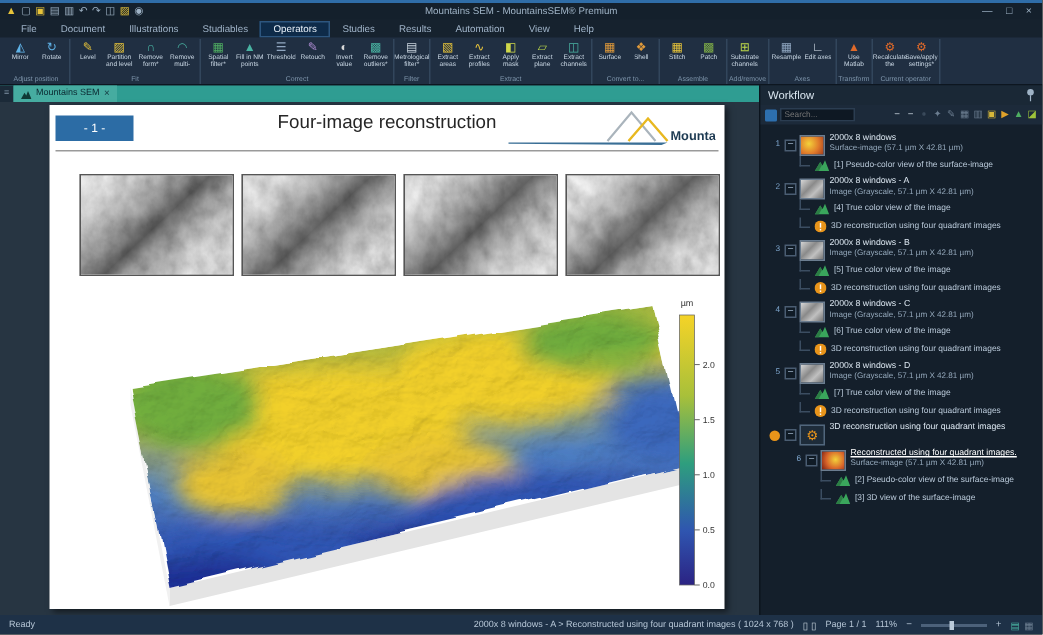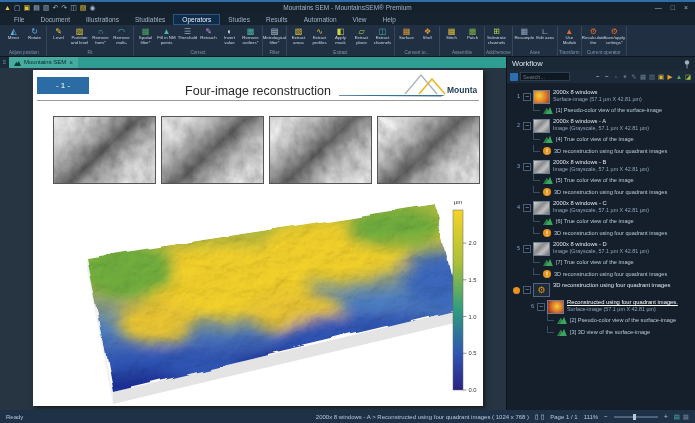--- a/index.html
+++ b/index.html
@@ -40,21 +40,21 @@
   .doctab { height:11px; background:#46aca0; color:#0a2830; font-size:6px; line-height:11px;
             padding:0 5px; display:flex; align-items:center; gap:3px; }
   .doctab .dt-close { color:#143a40; font-size:6.5px; }
 
   
   .viewport { position:absolute; top:68px; left:0; width:506px; height:342px; background:#273542; }
   .page { position:absolute; left:33px; top:2px; width:450px; height:336px; background:#ffffff;
           box-shadow:2px 2px 4px rgba(0,0,0,.5); }
   .page-badge { position:absolute; left:4px; top:7px; width:52px; height:17px; background:#2c6ca5;
                 color:#fff; font-size:8px; display:flex; align-items:center; justify-content:center; }
-  .page-title { position:absolute; left:0; right:0; top:14px; text-align:center; font-size:12.5px; color:#262626; }
+  .page-title { position:absolute; left:0; right:0; top:4px; text-align:center; font-size:12.5px; color:#262626; }
   .page-rule { position:absolute; left:4px; right:4px; top:30px; border-top:1px solid #9a9a9a; }
   .logo { position:absolute; right:6px; top:2px; }
   .sem-row { position:absolute; left:0; top:46px; width:450px; height:70px; }
   .sem { position:absolute; top:0; width:103px; height:68px; border:1px solid #555; background:#bbb; }
   .view3d { position:absolute; left:2px; top:120px; }
 
   
   .workflow { position:absolute; left:506px; top:57px; width:189px; height:353px; background:#141f2b;
               border-left:1px solid #0b141d; }
   .wf-header { height:13px; display:flex; align-items:center; padding:0 5px; background:#1a2836; }

